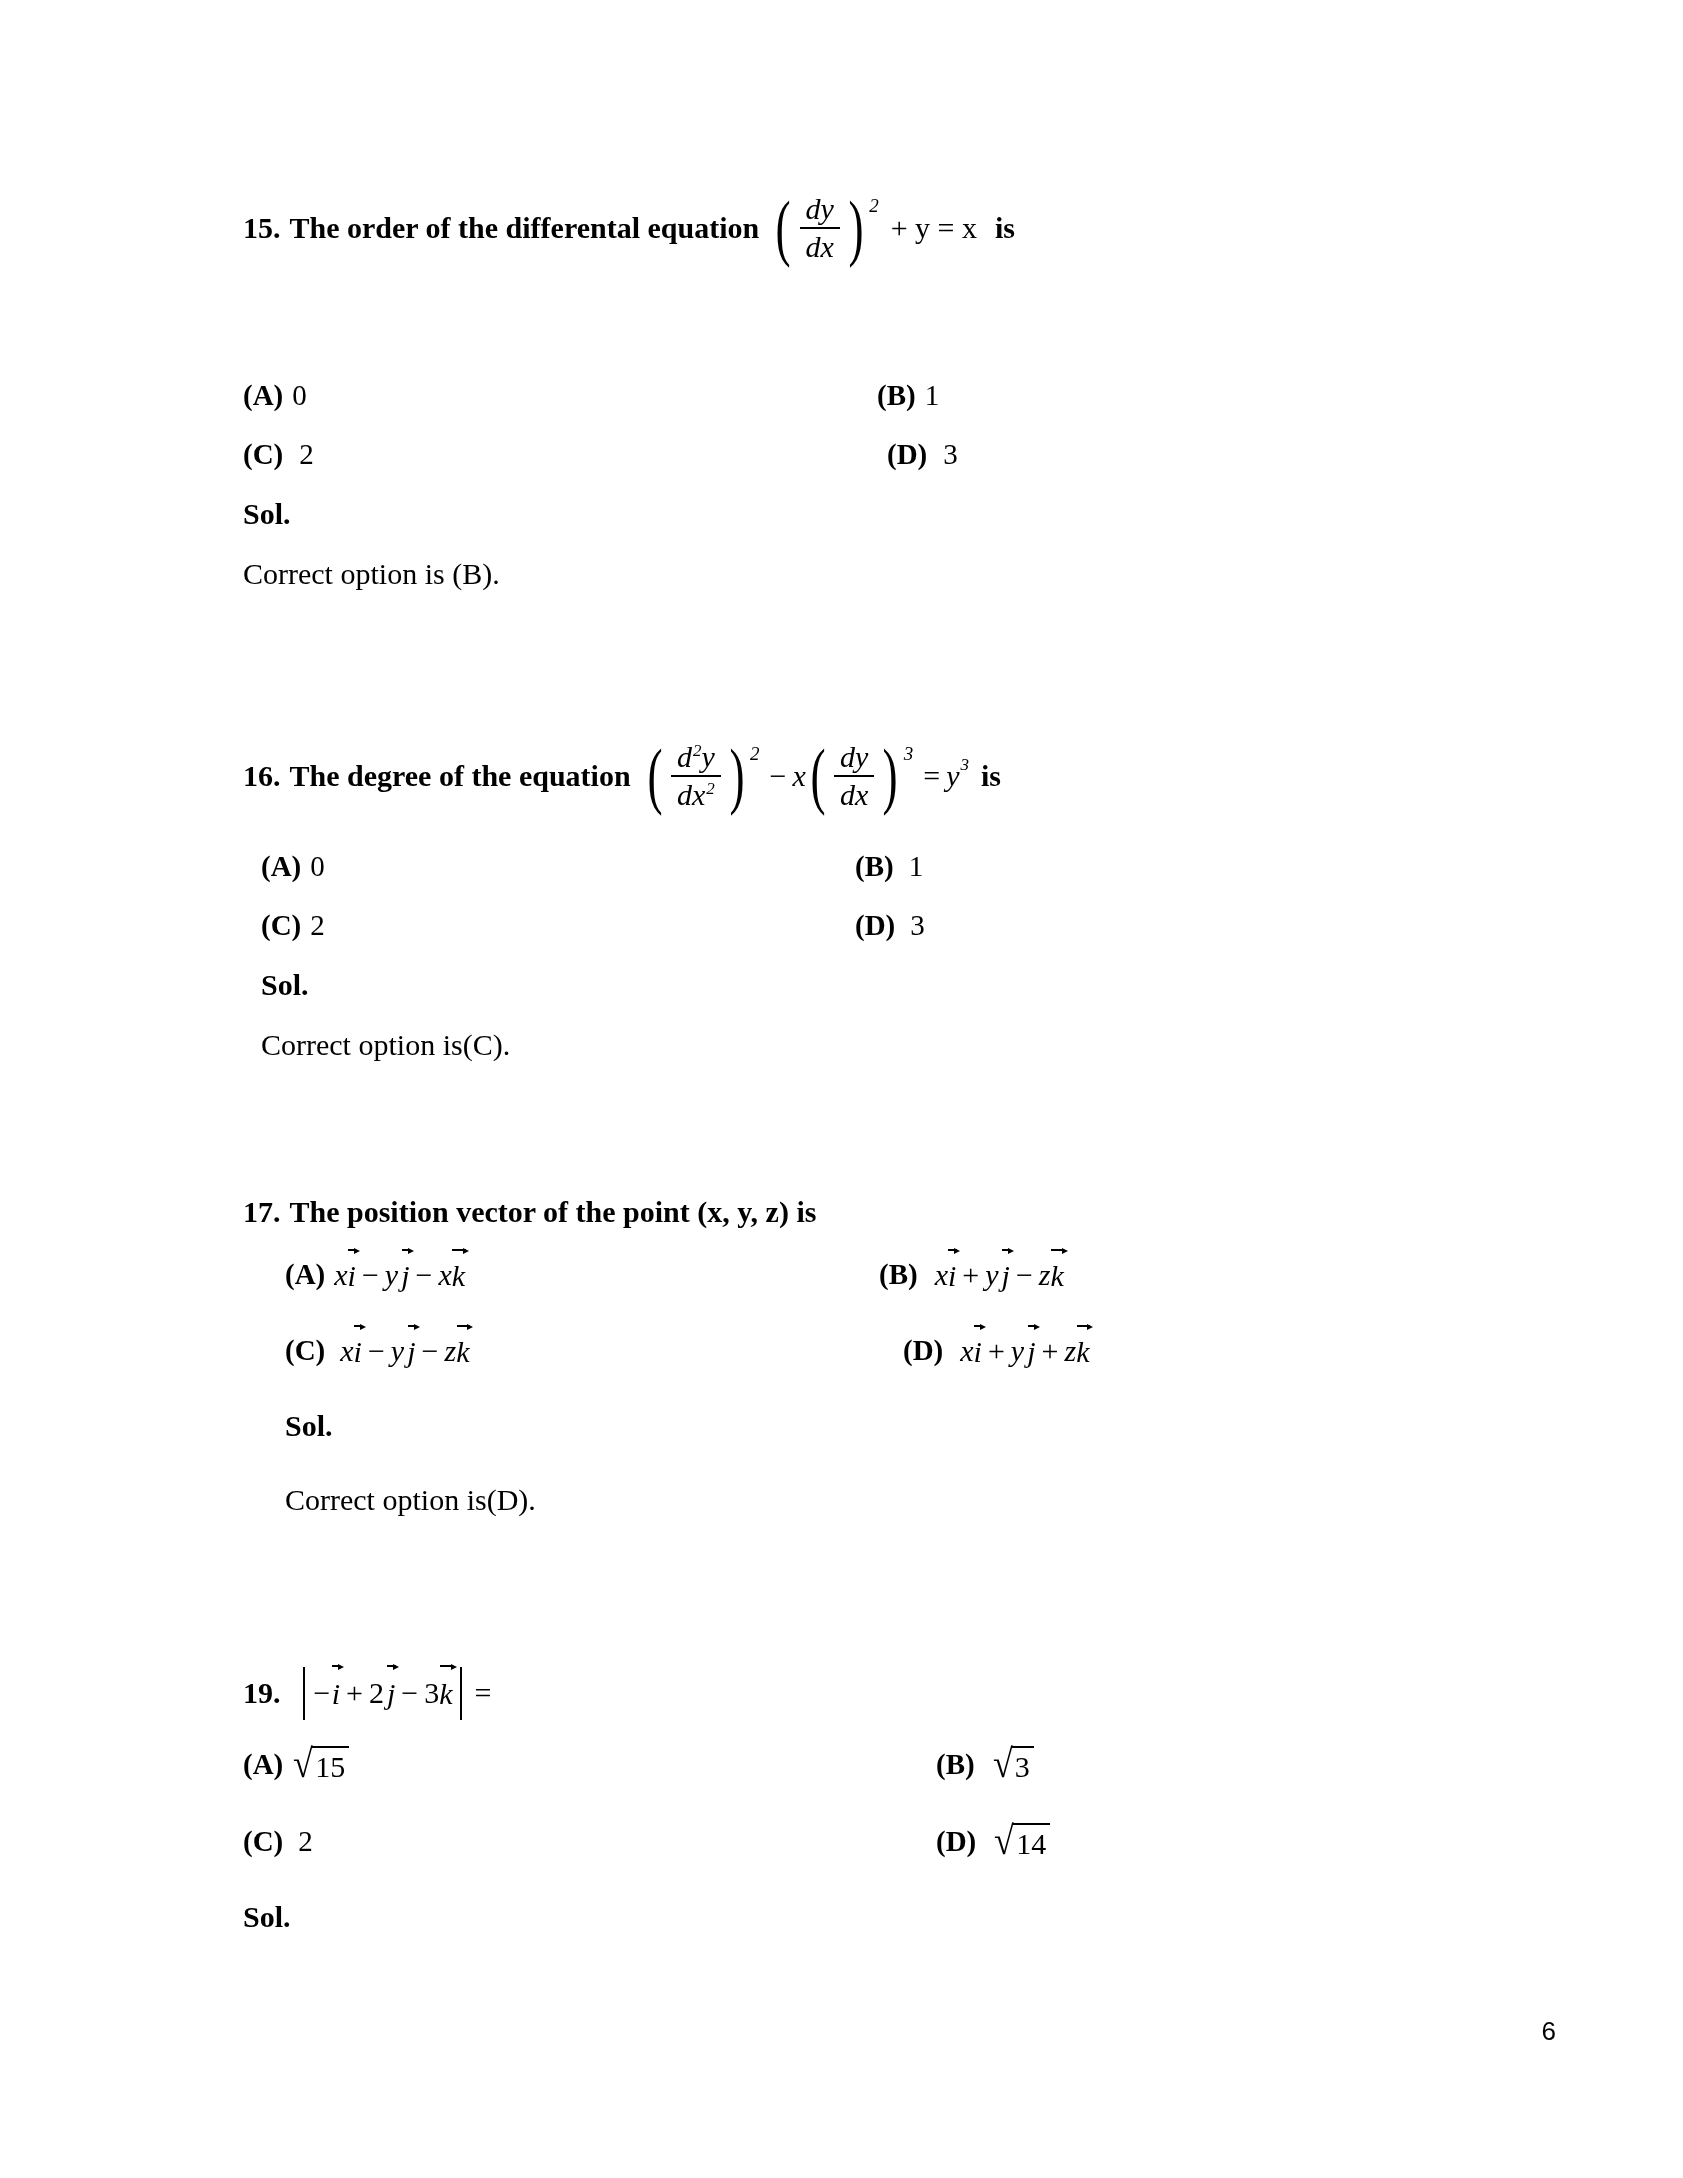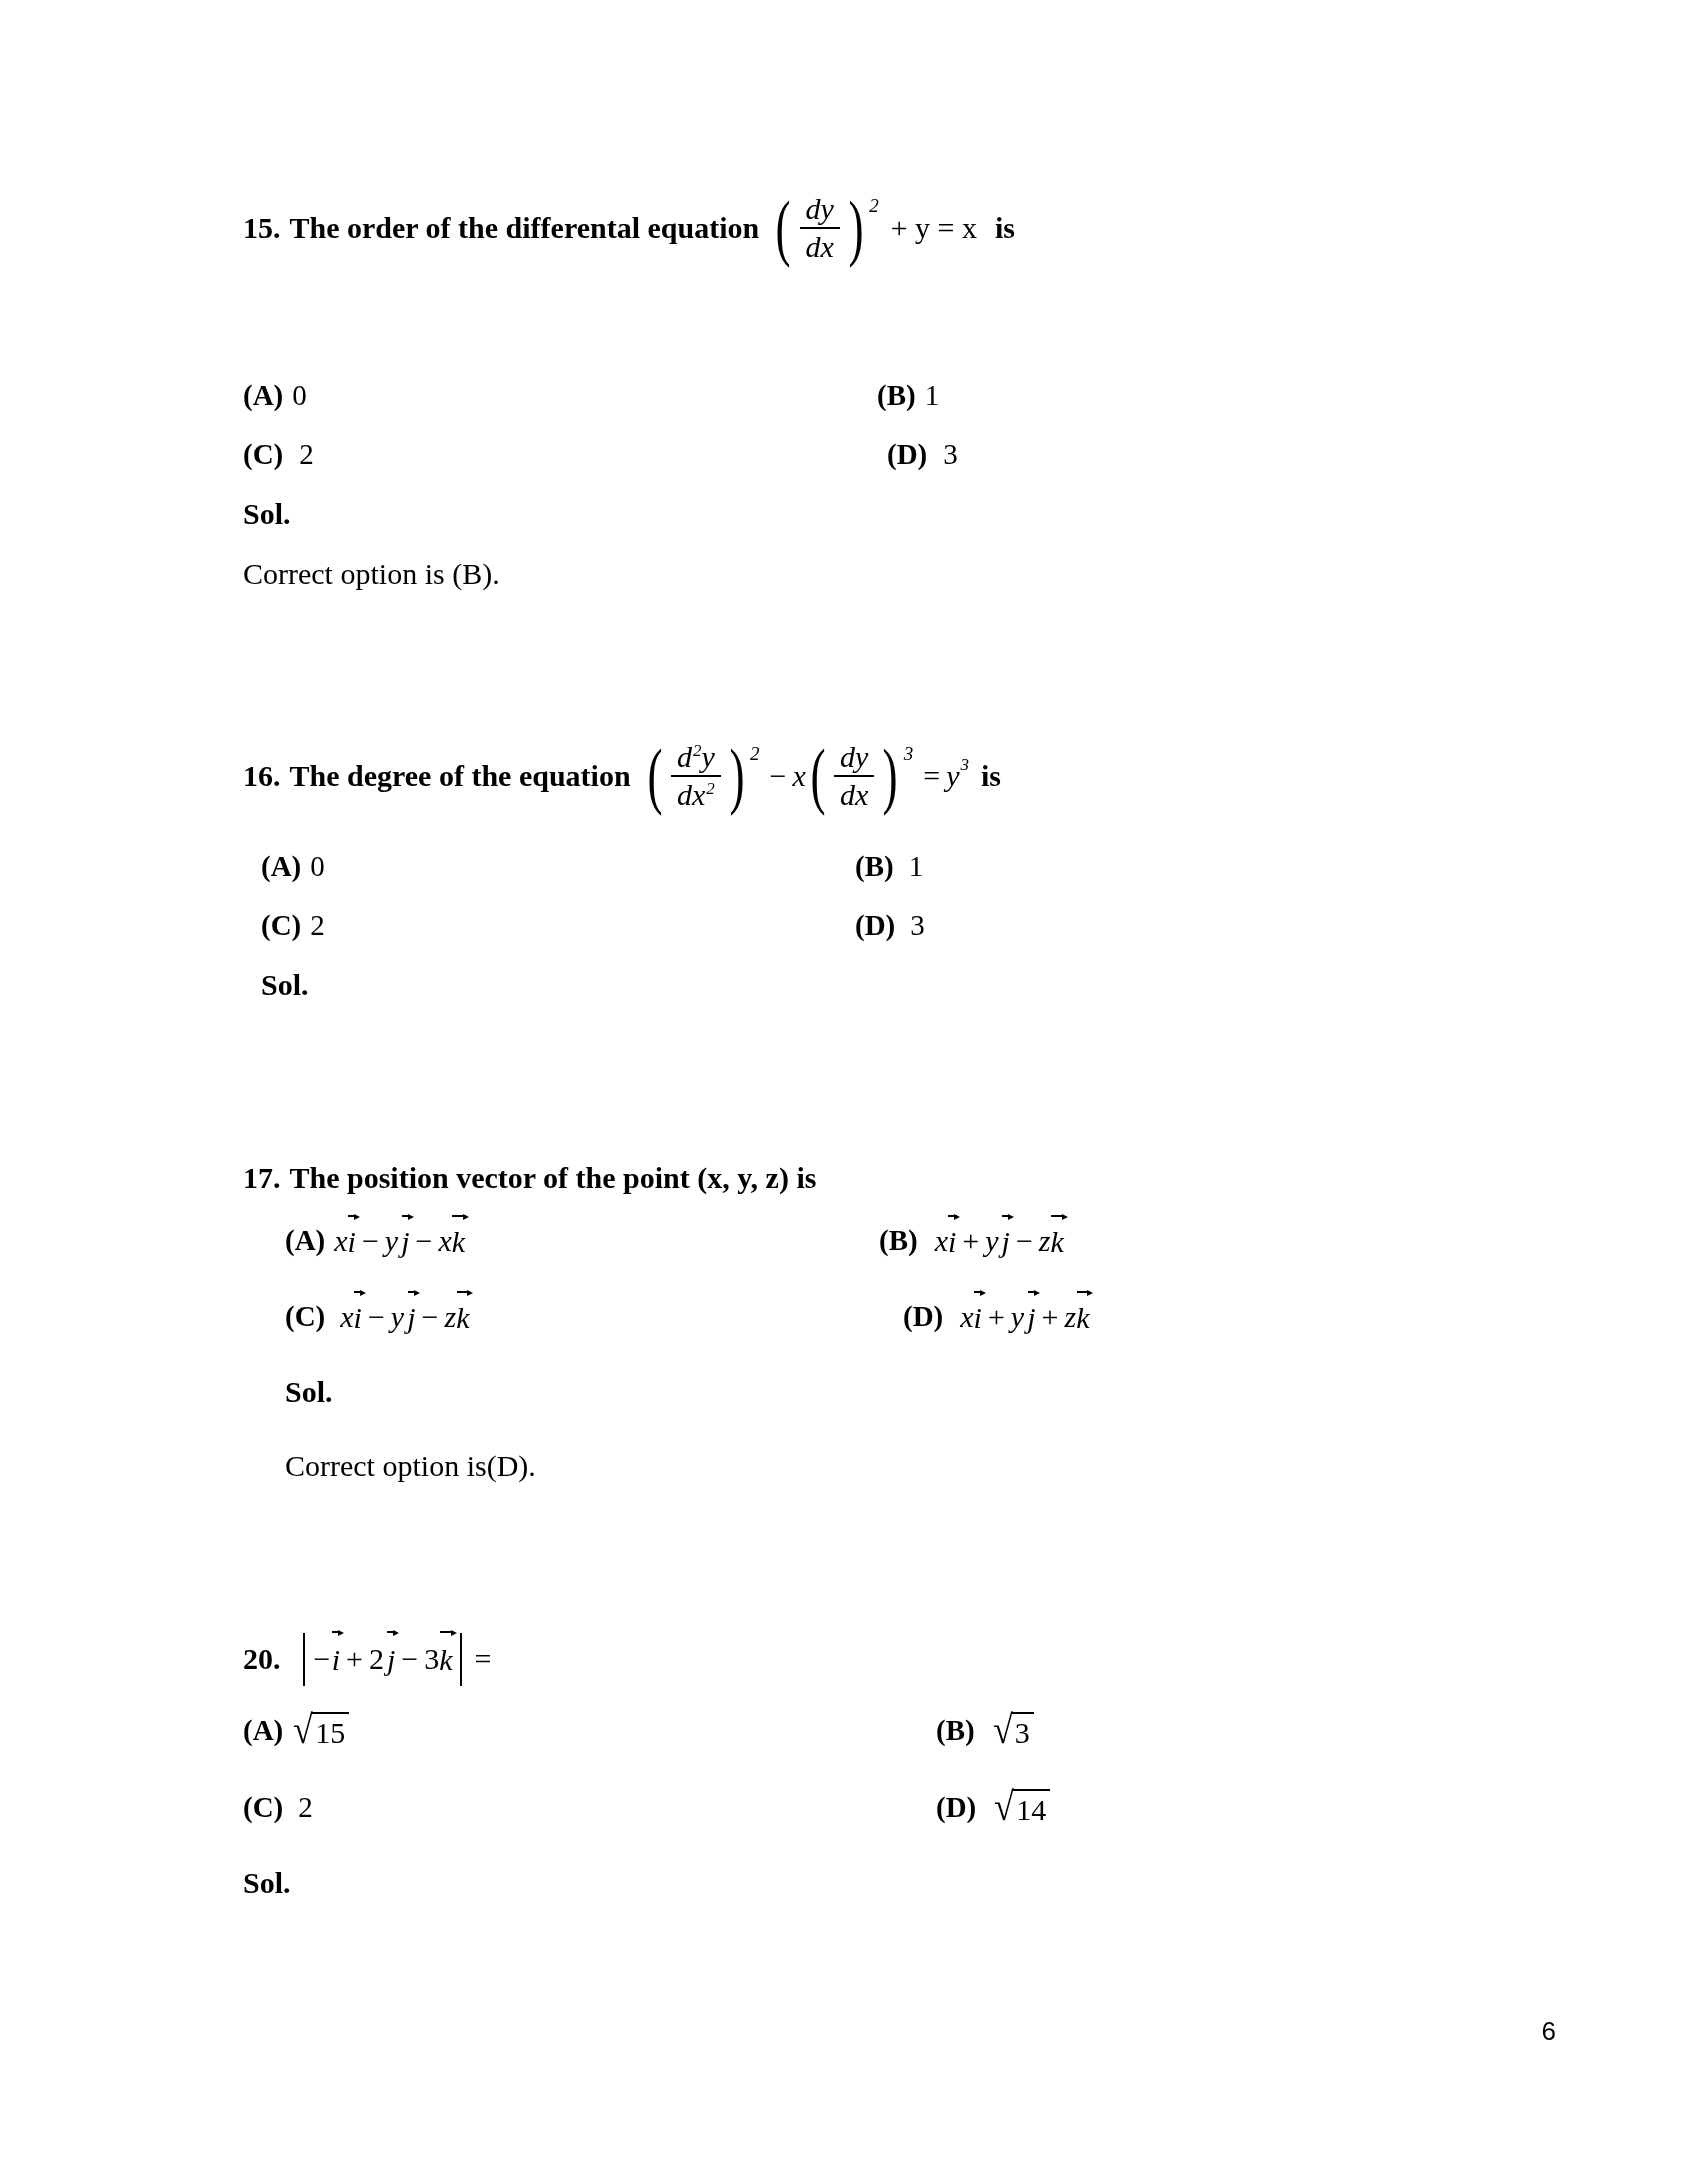--- a/index.html
+++ b/index.html
@@ -324,20 +324,21 @@
       </div>
       <div class="opt">
         <span class="lbl">(D)</span>
         <span class="val" style="margin-left:6px;">3</span>
       </div>
     </div>
 
     <div class="gap-sm"></div>
     <div class="sol indent">Sol.</div>
     <div class="gap-sm"></div>
+    <div class="answer indent">Correct option is(C).</div>
 
     <div class="gap-xl"></div>
     <div class="gap-md"></div>
 
     <div class="qline">
       <span class="qnum">17.</span>
       <span class="qtext">The position vector of the point (x, y, z) is</span>
     </div>
 
     <div class="gap-sm"></div>
@@ -404,21 +405,21 @@
 
     <div class="gap-md"></div>
     <div class="sol" style="margin-left:42px;">Sol.</div>
     <div class="gap-md"></div>
     <div class="answer" style="margin-left:42px;">Correct option is(D).</div>
 
     <div class="gap-xl"></div>
     <div class="gap-lg"></div>
 
     <div class="qline">
-      <span class="qnum">20.</span>
+      <span class="qnum">19.</span>
       <span class="math" style="margin-left:6px;">
         <span class="absbar"></span>
         <span>−</span>
           <span class="vec">i</span>
         <span class="op">+</span>
         <span style="font-style:normal;">2</span>
           <span class="vec" style="margin-left:3px;">j</span>
         <span class="op">−</span>
         <span style="font-style:normal;">3</span>
           <span class="vec">k</span>

